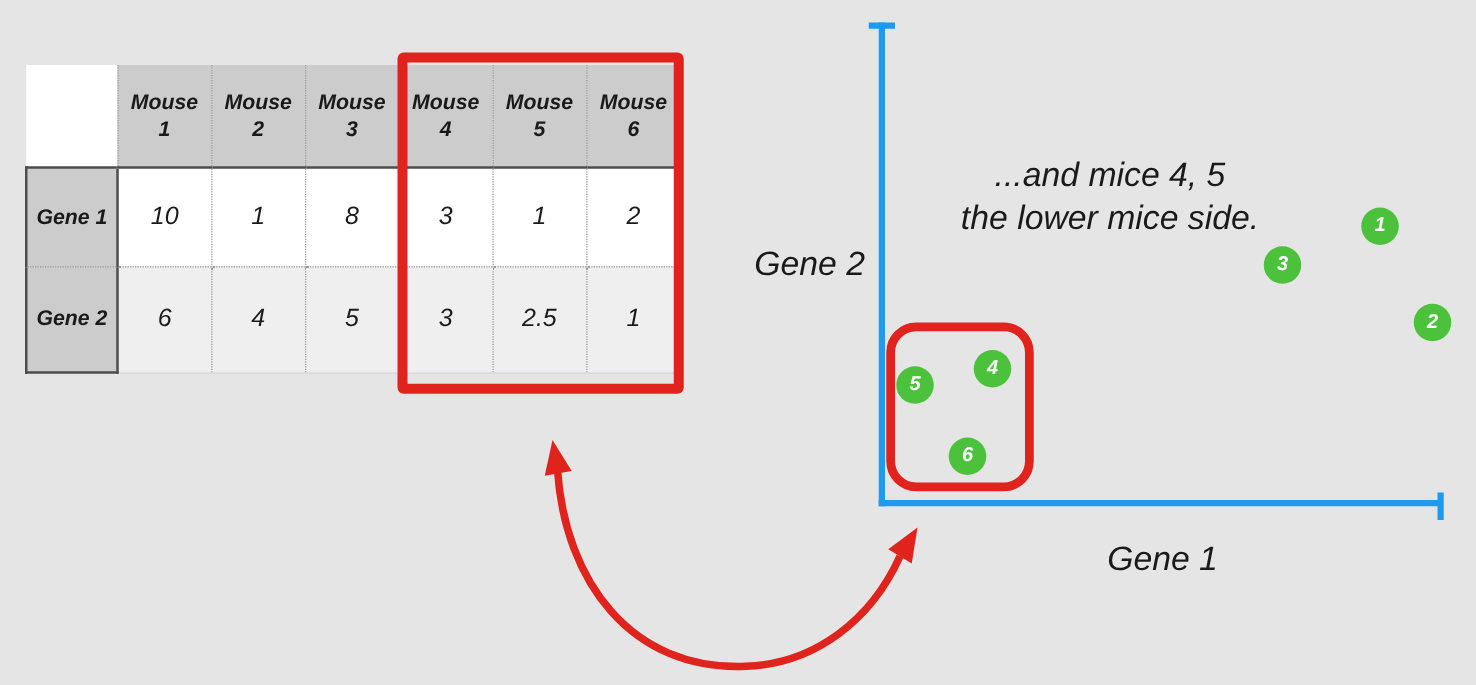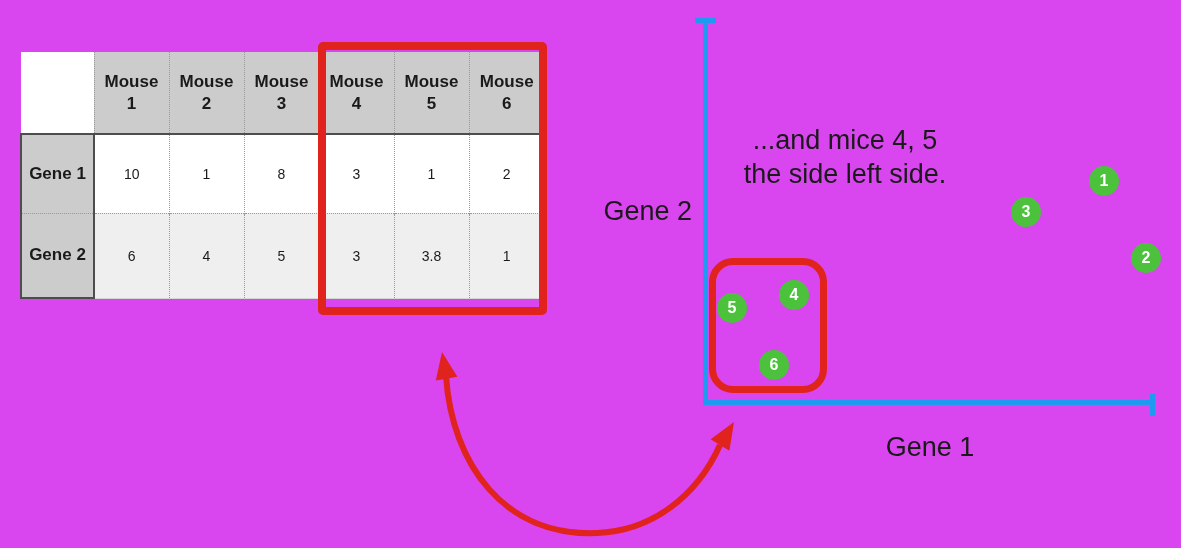--- a/index.html
+++ b/index.html
@@ -2,57 +2,57 @@
 <html style="--green: #4cc23c; --blue: #1e9bf0; --red: #e0231d;"><head>
 <meta charset="utf-8">
 <style>
   :root{
     --green:#4cc23c; --blue:#1e9bf0; --red:#e0231d;
     --hdr-gray:#cccccc; --row2-gray:#efefef; --ink:#1a1a1a;
     --dot:#999; --dark:#4d4d4d;
   }
   *{box-sizing:border-box;}
   html,body{margin:0;padding:0;background:#fff;}
-  #canvas{position:relative;width:1181px;height:548px;background:#d946ef;overflow:hidden;
-          font-family:"Liberation Sans","DejaVu Sans",sans-serif;color:var(--ink);}
+  #canvas{position:relative;width:1181px;height:548px;background:#e5e5e5;overflow:hidden;
+          font-family:"Liberation Sans","DejaVu Sans",sans-serif;color:var(--ink);font-style:italic;}
 
   
   table.gene{position:absolute;left:20px;top:52px;border-collapse:collapse;table-layout:fixed;}
   table.gene td{padding:0;text-align:center;vertical-align:middle;}
   .col-label{width:73px;} .col-m{width:75px;}
   tr.hdr{height:82px;} tr.r1{height:79px;} tr.r2{height:85px;}
   td.corner{background:#fff;}
   td.mhdr{background:var(--hdr-gray);font-weight:bold;font-size:17px;line-height:22px;
           border-left:1px dotted var(--dot);border-bottom:2px solid var(--dark);}
   td.rowlab{background:var(--hdr-gray);font-weight:bold;font-size:17px;
             border-left:2px solid var(--dark);border-right:2px solid var(--dark);}
   tr.r1 td.rowlab{border-top:2px solid var(--dark);}
   tr.r2 td.rowlab{border-top:1px dotted var(--dot);border-bottom:2px solid var(--dark);}
-  td.v{font-size:14px;border-left:1px dotted var(--dot);}
+  td.v{font-size:20px;border-left:1px dotted var(--dot);}
   tr.r1 td.v{background:#fff;}
   tr.r2 td.v{background:var(--row2-gray);border-top:1px dotted var(--dot);border-bottom:1px solid #d6d6d6;}
 
   
   .tbl-box{position:absolute;left:318px;top:42px;width:229px;height:273px;
            border:8px solid var(--red);border-radius:5px;}
   .cluster-box{position:absolute;left:709px;top:258px;width:118px;height:135px;
                border:7px solid var(--red);border-radius:24px;}
 
   
   .axis{position:absolute;background:var(--blue);}
   #y-axis{left:703px;top:18px;width:5px;height:387px;}
   #y-cap{left:695px;top:18px;width:21px;height:5px;}
   #x-axis{left:703px;top:400px;width:450px;height:5px;}
   #x-cap{left:1150px;top:394px;width:5px;height:22px;}
 
   
   .axis-label{position:absolute;font-size:27px;}
   #y-label{left:550px;top:196px;width:142px;text-align:right;}
   #x-label{left:830px;top:432px;width:200px;text-align:center;}
-  #annotation{position:absolute;left:715px;top:123px;width:260px;
+  #annotation{position:absolute;left:758px;top:123px;width:260px;
               text-align:center;font-size:27px;line-height:34px;}
 
   
   .pt{position:absolute;width:30px;height:30px;border-radius:50%;background:var(--green);
       color:#fff;font-weight:bold;font-size:16px;display:flex;align-items:center;justify-content:center;}
 
   
   #arrow-svg{position:absolute;left:0;top:0;width:1181px;height:548px;pointer-events:none;}
 </style>
 </head>
@@ -97,38 +97,38 @@
       <td class="v">3</td>
       <td class="v">1</td>
       <td class="v">2</td>
     </tr>
     <tr class="r2">
       <td class="rowlab col-label">Gene 2</td>
       <td class="v">6</td>
       <td class="v">4</td>
       <td class="v">5</td>
       <td class="v">3</td>
-      <td class="v">3.8</td>
+      <td class="v">2.5</td>
       <td class="v">1</td>
     </tr>
   </tbody>
     </table>
 
   <div class="tbl-box"></div>
 
   <div class="axis" id="y-axis"></div>
   <div class="axis" id="y-cap"></div>
   <div class="axis" id="x-axis"></div>
   <div class="axis" id="x-cap"></div>
 
   <div class="axis-label" id="y-label">Gene 2</div>
   <div class="axis-label" id="x-label">Gene 1</div>
   <div id="annotation">
     <div>...and mice 4, 5</div>
-    <div>the side left side.</div>
+    <div>the lower mice side.</div>
   </div>
 
   <div class="cluster-box"></div>
 
   <div class="pt" style="left: 1089px; top: 166px;">1</div>
   <div class="pt" style="left: 1131px; top: 243px;">2</div>
   <div class="pt" style="left: 1011px; top: 197px;">3</div>
   <div class="pt" style="left: 779px; top: 280px;">4</div>
   <div class="pt" style="left: 717px; top: 293px;">5</div>
   <div class="pt" style="left: 759px; top: 350px;">6</div>

